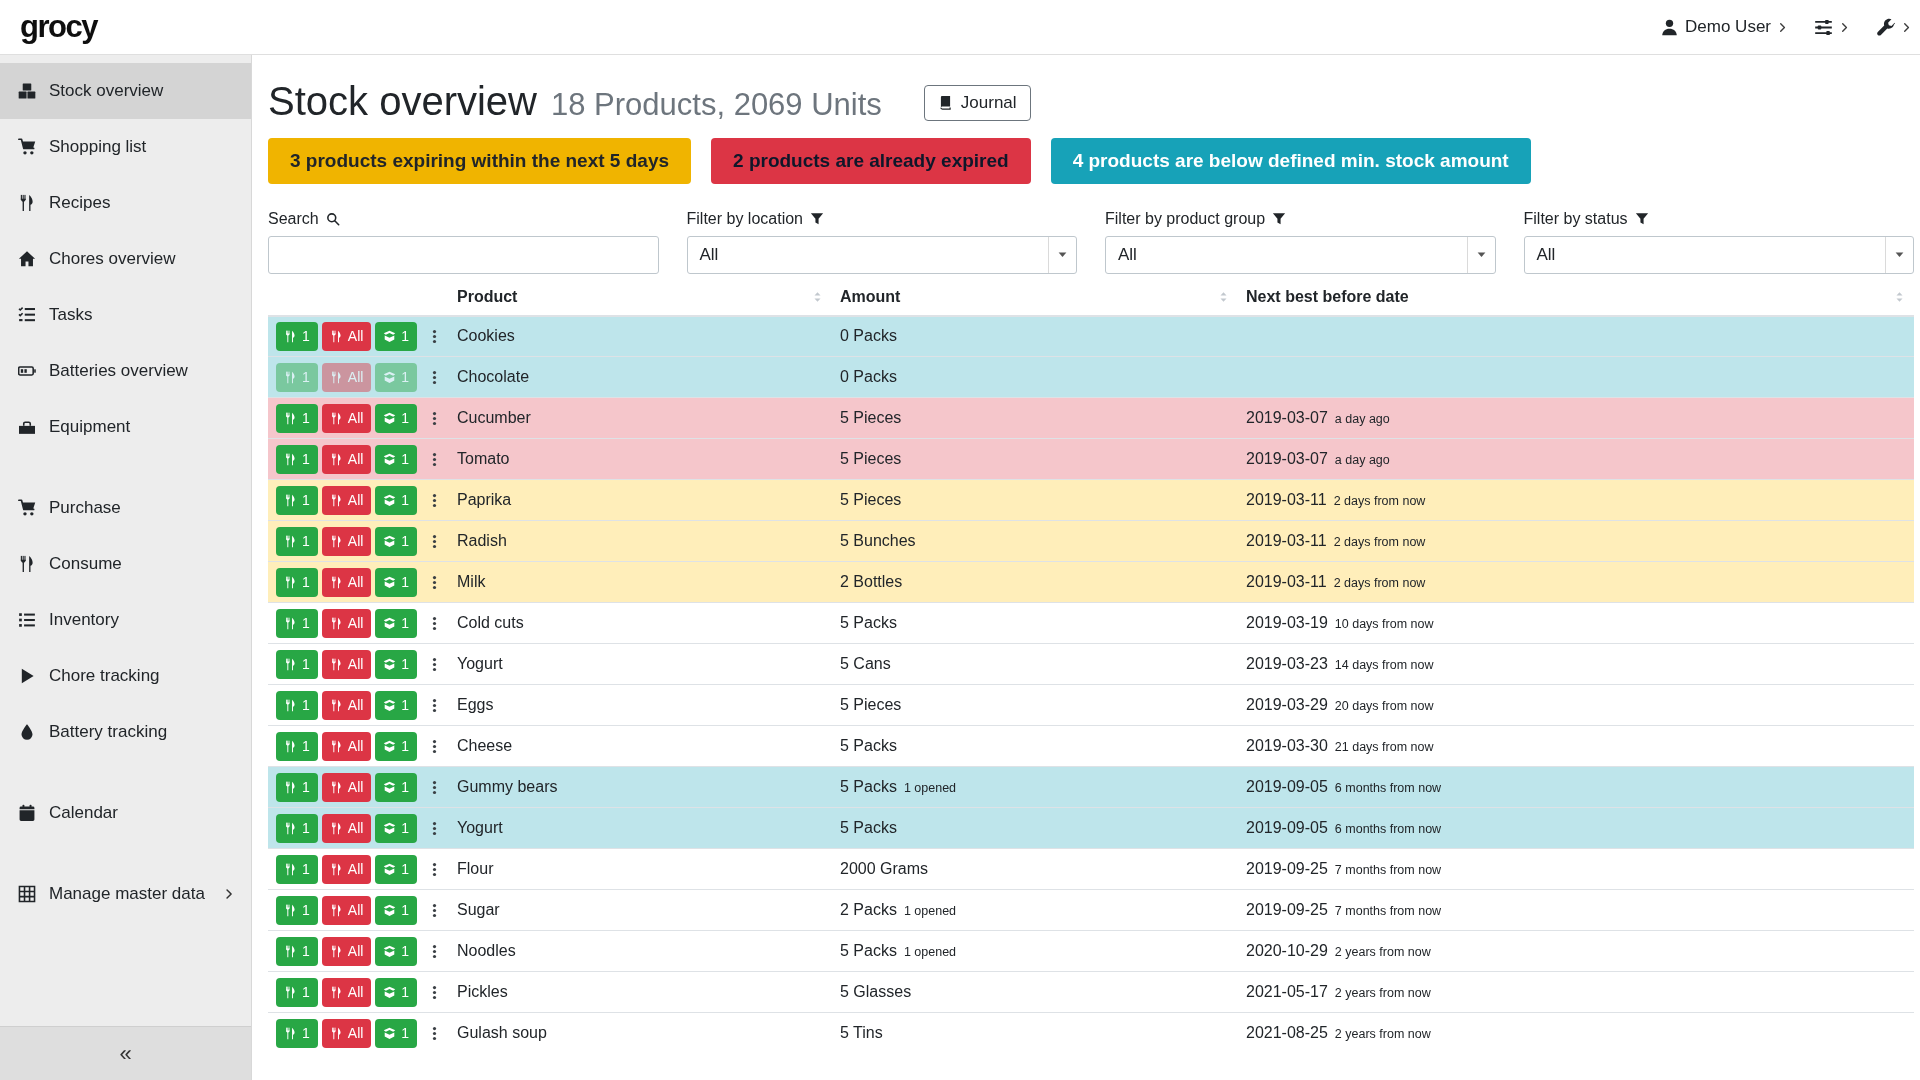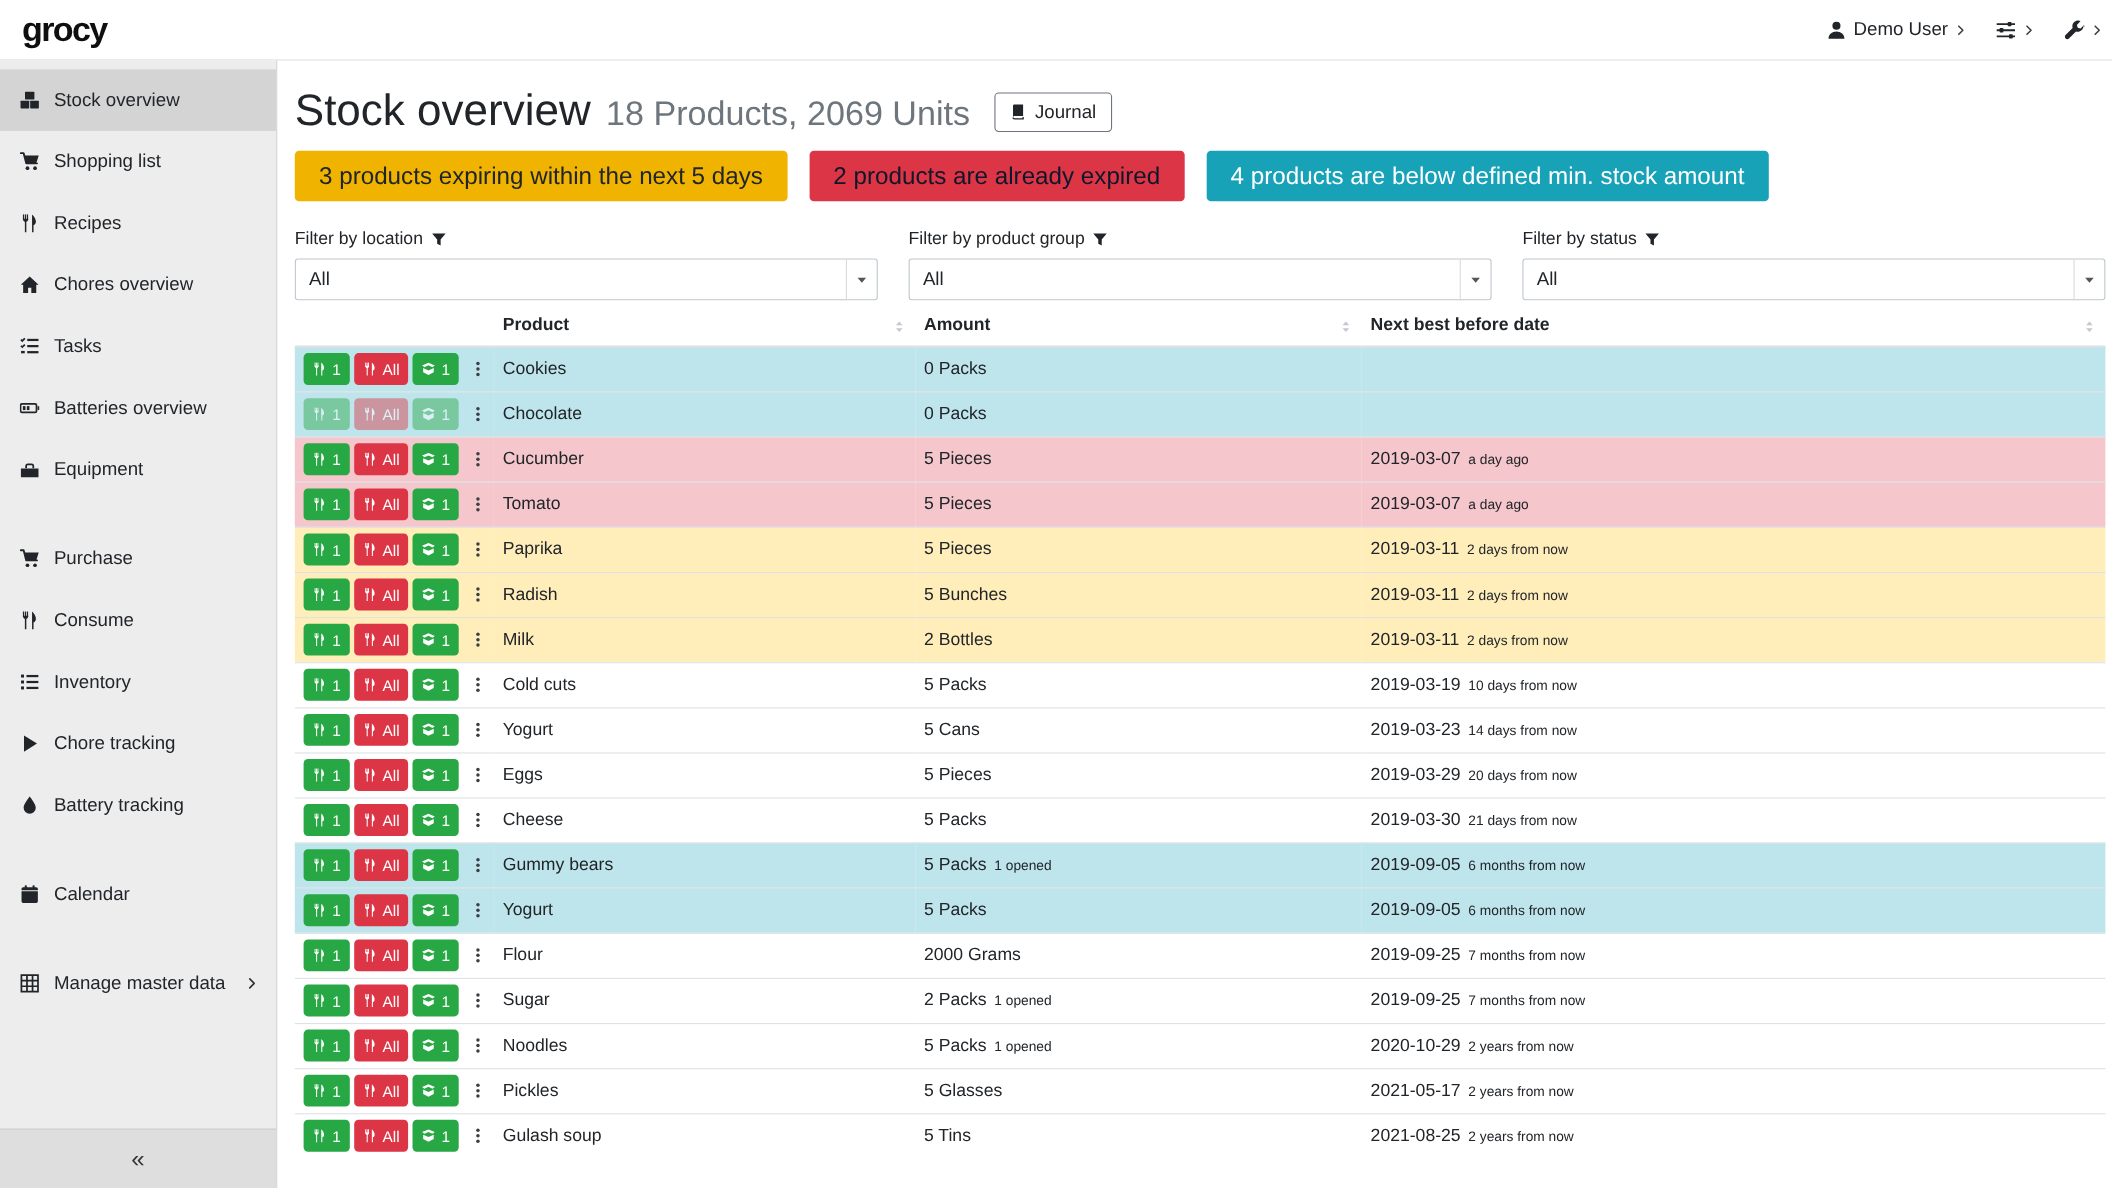--- a/index.html
+++ b/index.html
@@ -34,28 +34,28 @@
   .nav-chev.show{display:block;}
   .sidebar-collapse{position:absolute;left:0;right:0;bottom:0;height:54px;background:#dedede;
     border-top:1px solid #cfcfcf;display:flex;align-items:center;justify-content:center;
     font-size:22px;color:#333;cursor:pointer;}
 
   
   .main{flex:1;padding:22px 6px 0 16px;overflow:hidden;}
   .page-head{display:flex;align-items:baseline;gap:14px;}
   .page-title{font-size:40px;font-weight:500;line-height:1.2;}
   .page-subtitle{font-size:31px;font-weight:400;color:#6d757d;}
-  .journal-btn{margin-left:8px;display:inline-flex;align-items:center;gap:8px;
+  .journal-btn{margin-left:28px;display:inline-flex;align-items:center;gap:8px;
     background:#fff;border:1px solid #6c757d;border-radius:4px;color:#212529;
     font-family:inherit;font-size:17px;padding:7px 13px;cursor:pointer;position:relative;top:-5px;}
   .jb-ic{width:15px;height:15px;color:#212529;}
 
   .badges{display:flex;gap:20px;margin-top:12px;}
   .badge-btn{height:46px;display:inline-flex;align-items:center;padding:16px 22px;
-    border-radius:4px;font-size:22px;cursor:pointer;white-space:nowrap;}
+    border-radius:4px;font-size:19px;cursor:pointer;white-space:nowrap;font-weight:bold;}
   .badge-warning{background:var(--warning);color:#212529;}
   .badge-danger{background:var(--danger);color:#0f172a;}
   .badge-info{background:var(--info);color:#fff;}
 
   .filters{display:flex;gap:28px;margin-top:26px;}
   .filter{flex:1;min-width:0;}
   .filter-label{display:flex;align-items:center;gap:7px;font-size:16px;margin-bottom:8px;}
   .lab-ic{width:14px;height:14px;color:#212529;}
   .text-input{width:100%;height:38px;border:1px solid #bfc7cd;border-radius:3px;
     padding:0 10px;font-size:17px;font-family:inherit;background:#fff;}
@@ -344,20 +344,32 @@
 
         <div class="badge-btn badge-danger">2 products are already expired</div>
 
         <div class="badge-btn badge-info">4 products are below defined min. stock amount</div>
 
     </div>
 
     <div class="filters">
       <div class="filter">
         <div class="filter-label">
+          <span>Search</span>
+          <span class="lab-ic" data-icon="search">
+              <svg viewBox="0 0 16 16">
+                <circle cx="6.6" cy="6.6" r="4.5" fill="none" stroke="currentColor" stroke-width="1.8"></circle>
+                <path d="M10 10l4.5 4.5" stroke="currentColor" stroke-width="1.8" stroke-linecap="round"></path>
+              </svg>
+            </span>
+        </div>
+        <input class="text-input" value="" style="">
+      </div>
+      <div class="filter">
+        <div class="filter-label">
           <span>Filter by location</span>
           <span class="lab-ic" data-icon="funnel">
               <svg viewBox="0 0 16 16">
                 <path d="M1 1.5h14L9.8 7.7v6.2L6.2 12V7.7z"></path>
               </svg>
             </span>
         </div>
         <div class="select">
           <span class="select-value">All</span>
           <span class="select-caret" data-icon="caret-down">

